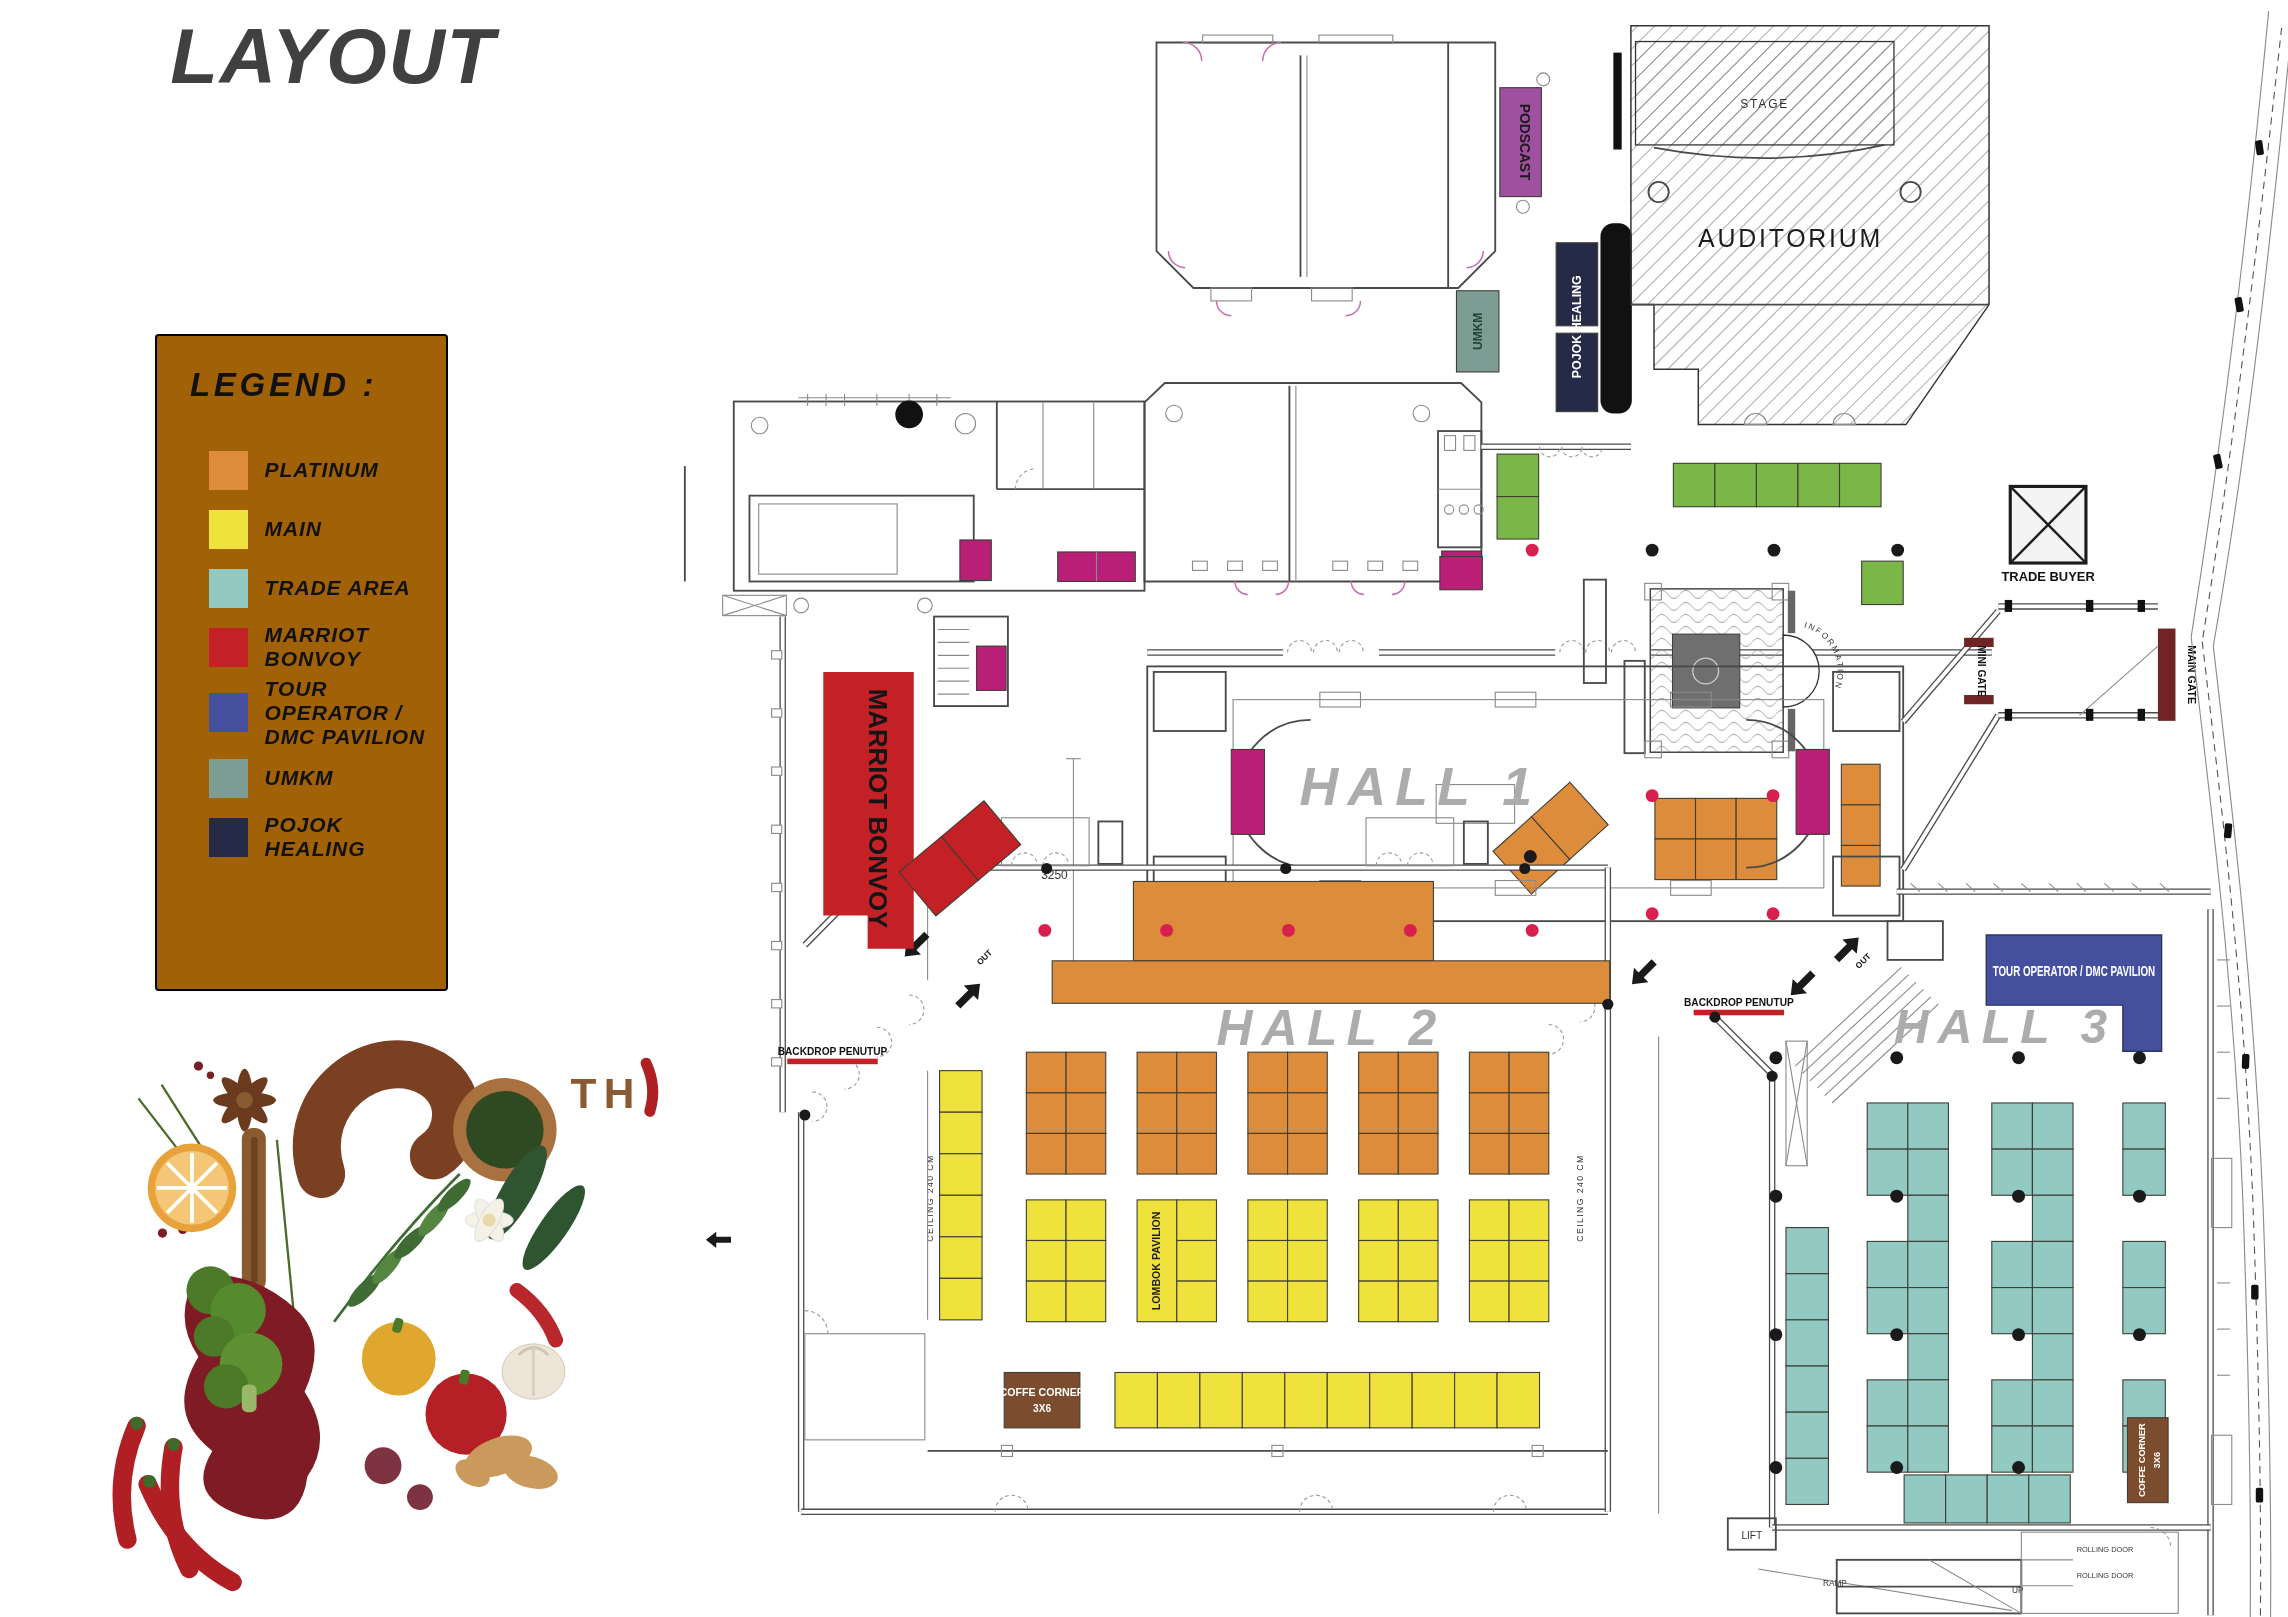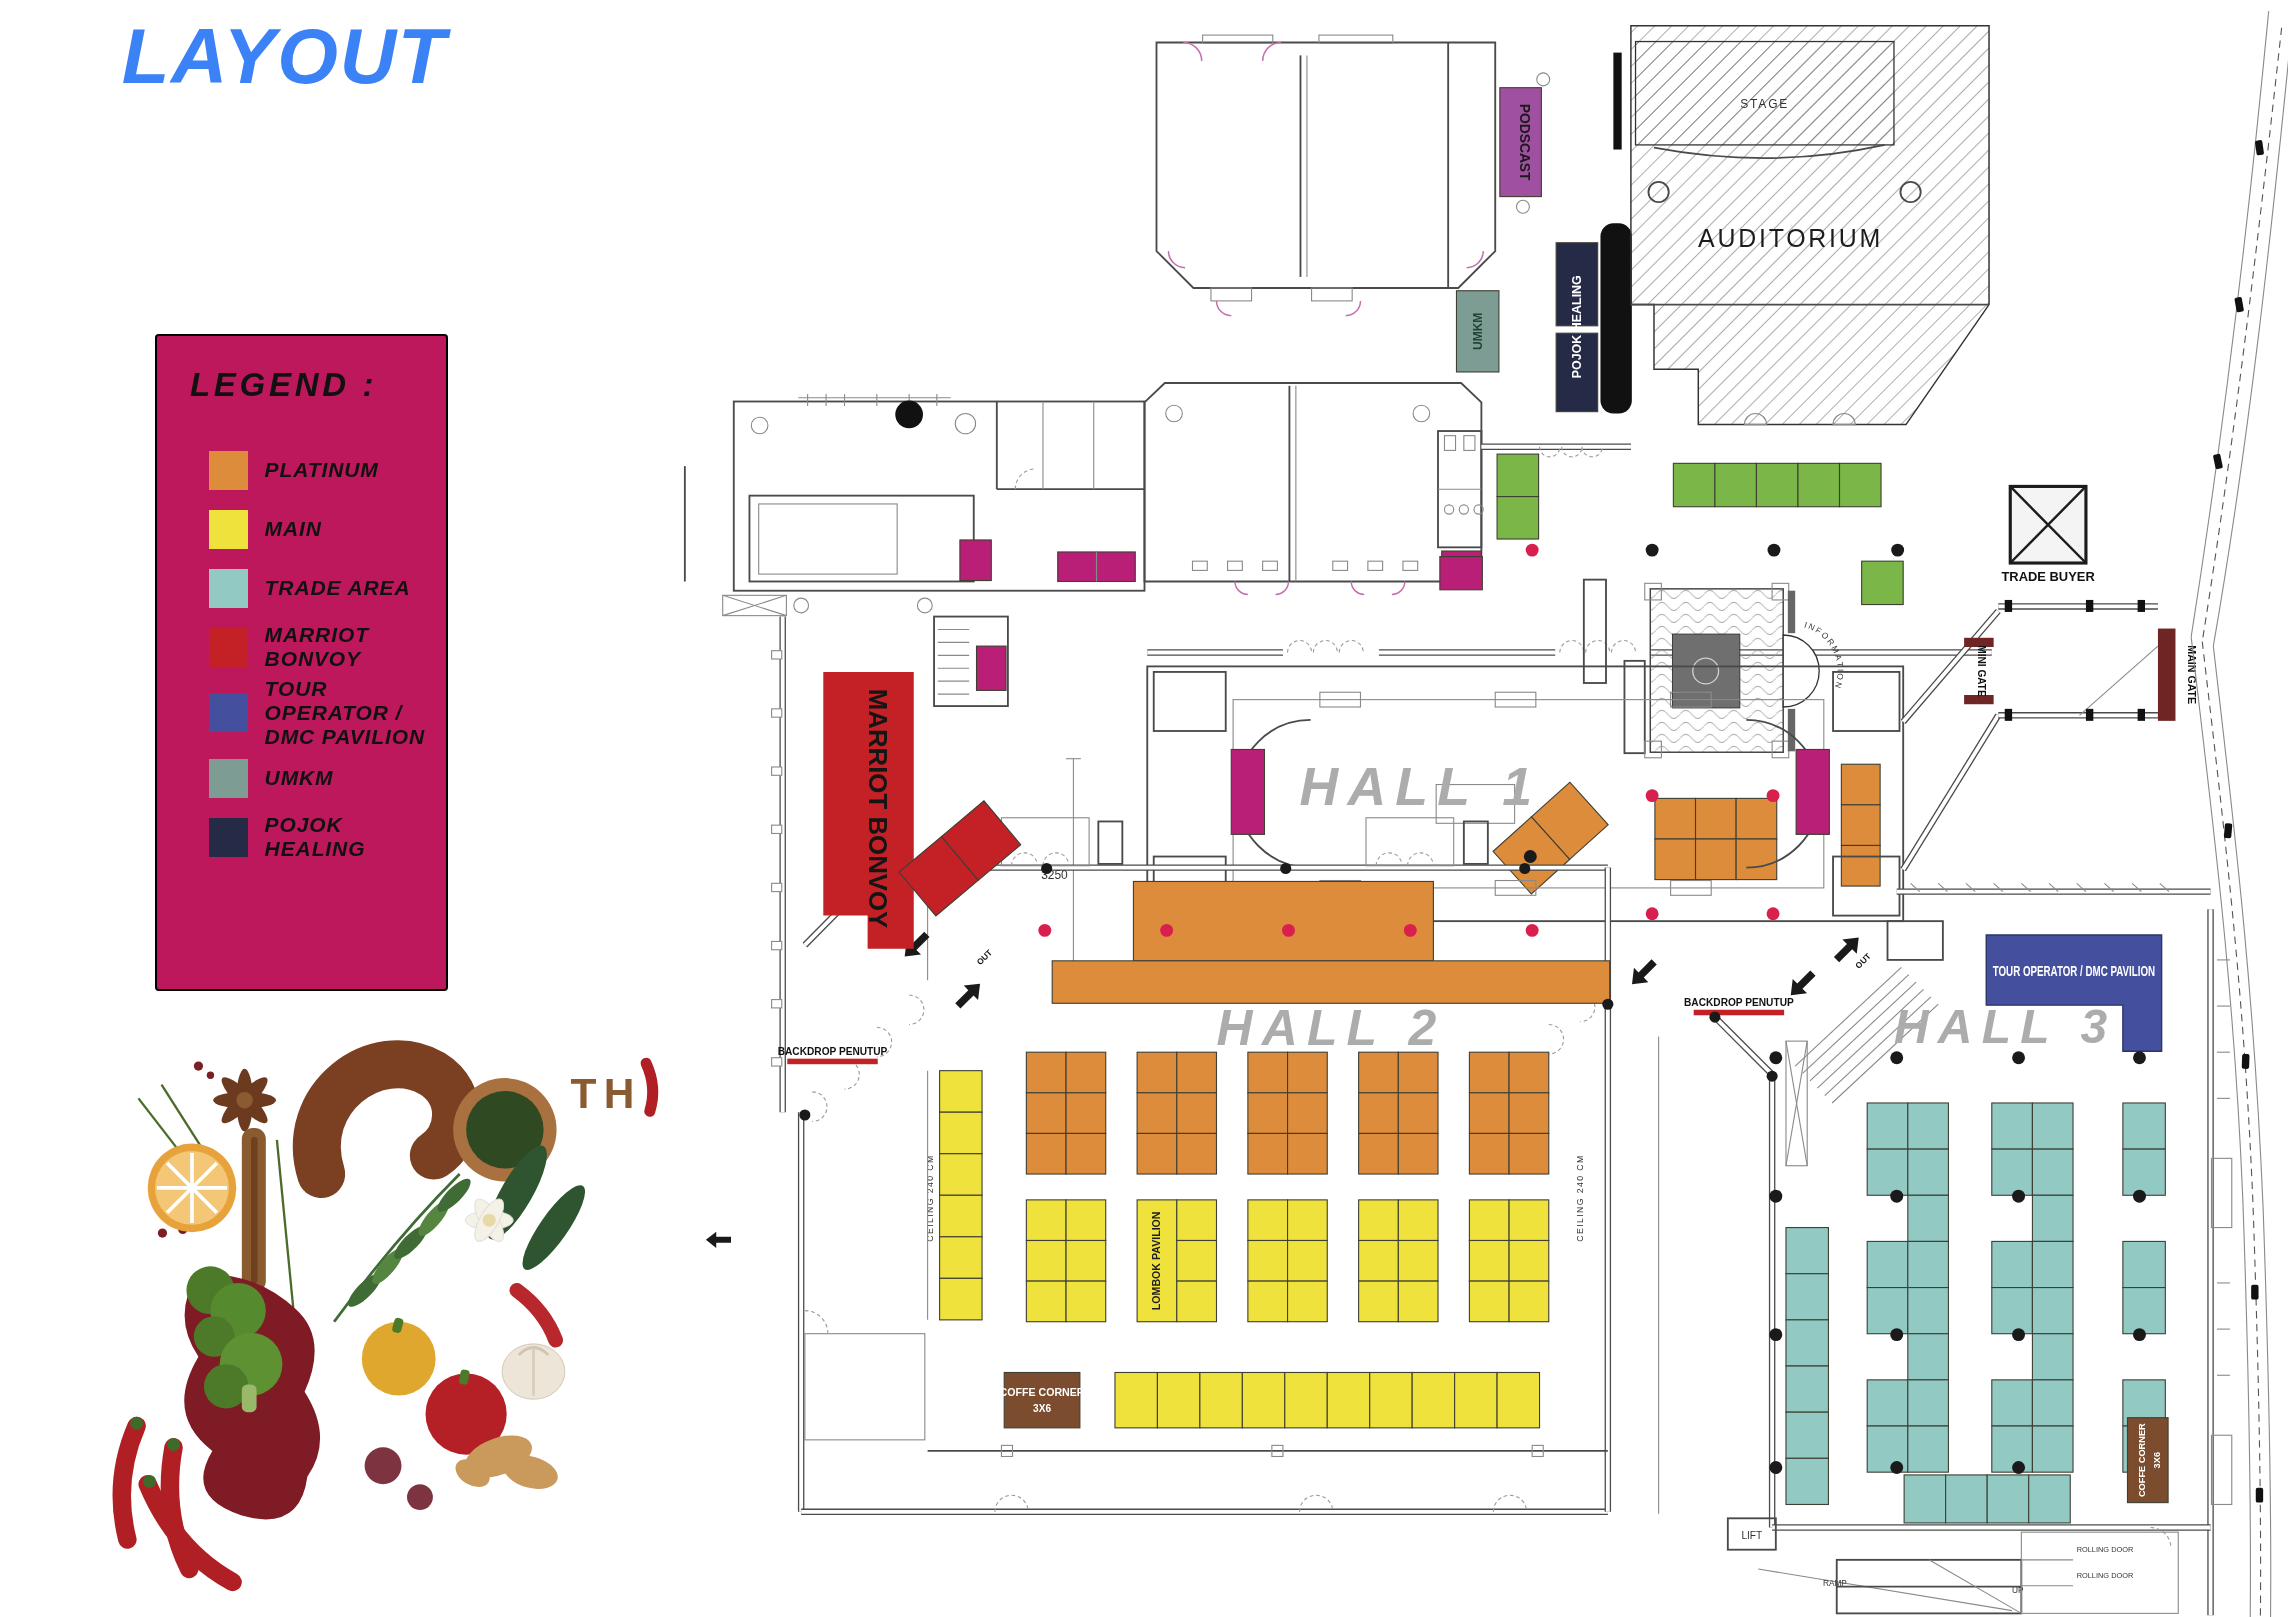--- a/index.html
+++ b/index.html
@@ -1,25 +1,25 @@
 <!DOCTYPE html>
 <html style="font-size:14.8px"><head>
 <meta charset="utf-8">
 <style>
   html,body{margin:0;padding:0;background:#ffffff;}
   .page{position:relative;width:2289px;height:1618px;background:#fff;overflow:hidden;
         font-family:"Liberation Sans",sans-serif;}
   
-  .title{position:absolute;left:63px;top:16.6px;width:443px;text-align:center;
+  .title{position:absolute;left:53px;top:16.6px;width:443px;text-align:right;
          font-family:"Liberation Sans",sans-serif;font-weight:bold;font-style:italic;
-         color:#3b82f6;z-index:5;}
+         color:#404040;z-index:5;}
   .title .l1{font-size:78px;letter-spacing:1.8px;line-height:1.0;}
   .title .l2{font-size:78px;letter-spacing:0.9px;line-height:1.05;}
   
-  .legend{position:absolute;left:155px;top:334px;width:293px;height:657px;background:#be185d;
+  .legend{position:absolute;left:155px;top:334px;width:293px;height:657px;background:#a16207;
           border:2.8px solid #000;border-radius:3.7px;z-index:5;box-sizing:border-box;}
   .legend h2{margin:29.5px 0 0 33px;font-size:33px;font-style:italic;font-weight:bold;
              letter-spacing:3.7px;color:#111;}
   .legend ul{list-style:none;margin:37px 0 0 0;padding:0 0 0 28px;}
   .legend li{display:flex;align-items:center;min-height:59px;margin-left:24px;}
   .legend .sw{width:39px;height:39px;flex:0 0 39px;margin-right:16.6px;border:0;}
   .legend .lb{font-size:21px;font-weight:bold;font-style:italic;color:#111;
               letter-spacing:0.9px;line-height:1.15;max-width:194px;}
   
   svg{position:absolute;left:0;top:0;}

